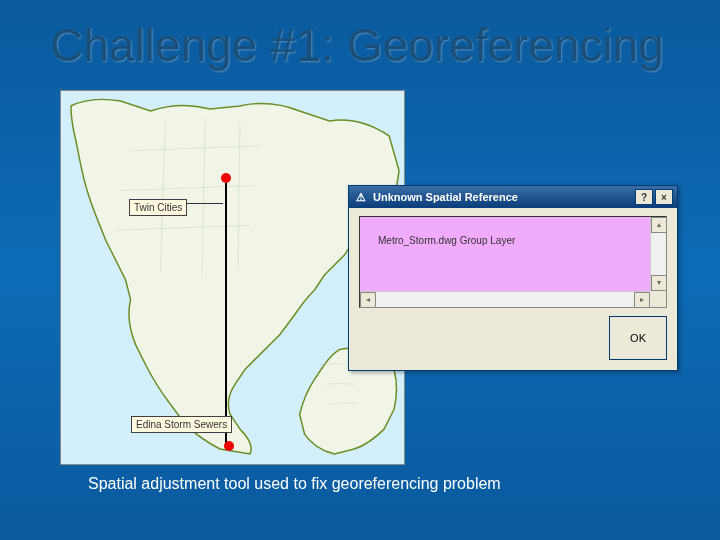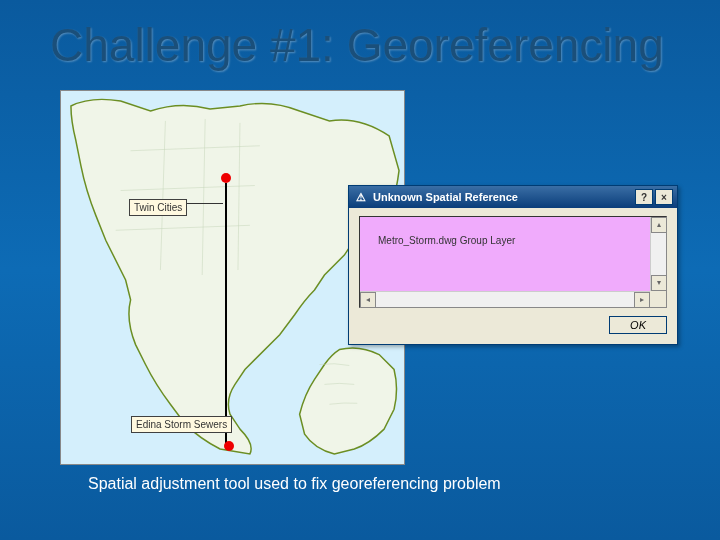--- a/index.html
+++ b/index.html
@@ -170,24 +170,23 @@
     background: #ece9d8;
   }
   .button-row {
     display: flex;
     justify-content: flex-end;
     margin-top: 8px;
   }
   .ok-btn {
     background: #ece9d8;
     border: 1px solid #003c74;
-    padding: 2px 20px;
+    padding: 15px 20px;
     font-size: 11px;
     cursor: pointer;
-    font-style: italic;
   }
   .caption {
     position: absolute;
     top: 475px;
     left: 88px;
     color: #fff;
     font-size: 16px;
   }
 </style>
 </head>

